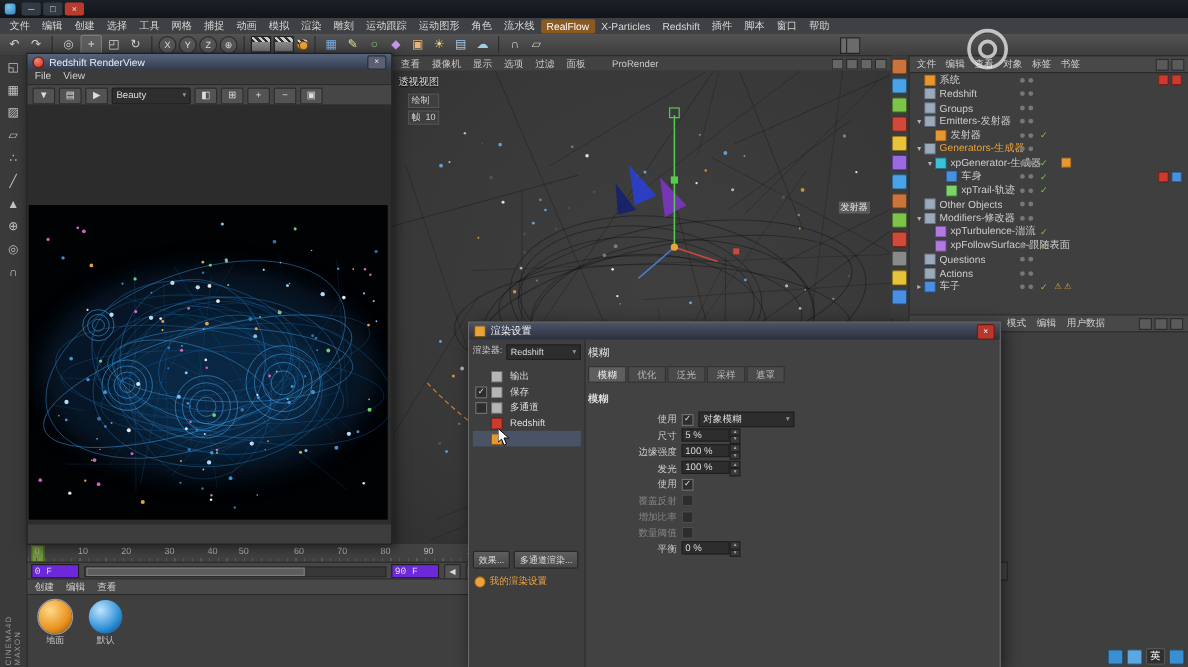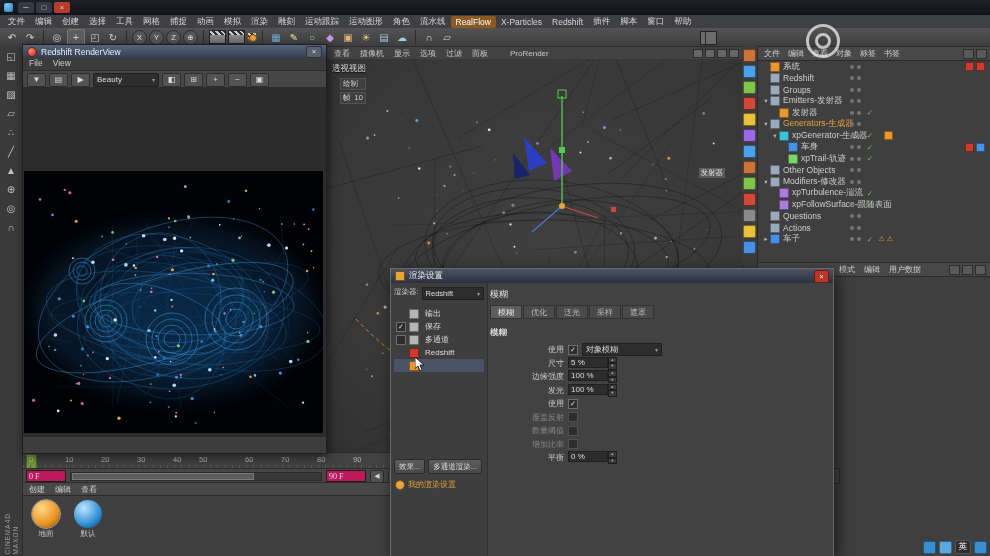--- a/index.html
+++ b/index.html
@@ -83,22 +83,22 @@
   .attr-tabs .at-r{margin-left:auto;display:flex;gap:2px;padding-right:5px}
   
   .timeline{position:absolute;left:22px;top:452px;width:810px;height:16px;background:#424242;border:1px solid #2b2b2b}
   .tick{position:absolute;top:2px;font-size:7.5px;color:#b8b8b8}
   .ruler-marks{position:absolute;left:0;right:0;bottom:0;height:4px;
        background:repeating-linear-gradient(90deg,#585858 0 1px,transparent 1px 7.2px)}
   .playhead{position:absolute;left:3px;top:1px;width:9px;height:13px;background:#79a33c;border:1px solid #4c6b20;opacity:.9}
   
   .transport{position:absolute;left:22px;top:468px;width:810px;height:14px;background:#464646;border:1px solid #2b2b2b;
              display:flex;align-items:center;padding:0 3px;gap:4px}
-  .frame-in{width:34px;height:10px;background:#be185d;border:1px solid #1f1f1f;color:#ddd;font-size:8px;
-            font-family:Liberation Serif, serif;padding:0 2px}
+  .frame-in{width:34px;height:10px;background:#6d28d9;border:1px solid #1f1f1f;color:#ddd;font-size:8px;
+            font-family:Liberation Mono, monospace;padding:0 2px}
   .track{width:250px;height:7px;background:#383838;border:1px solid #2a2a2a;position:relative}
   .track .handle{position:absolute;left:1px;top:0;width:72%;height:5px;background:#5d5d5d;border:1px solid #7a7a7a}
   .tpi{width:12px;height:11px;display:flex;align-items:center;justify-content:center;background:#535353;
        border:1px solid #2b2b2b;border-radius:2px;font-size:6.5px;color:#ddd}
   
   .materials{position:absolute;left:22px;top:482px;width:810px;height:74px;background:#3f3f3f;border:1px solid #2b2b2b}
   .mat-menu{height:12px;background:#484848;border-bottom:1px solid #2a2a2a;display:flex;align-items:center;gap:10px;
             padding-left:6px;font-size:8px;color:#cfcfcf}
   .mat-body{display:flex;gap:8px;padding:4px 6px}
   .mat-item{display:flex;flex-direction:column;align-items:center;width:34px}
@@ -1077,25 +1077,25 @@
         <span class="rs-lab">使用</span>
         <span class="chk">
             <i>✓</i>
           </span>
       </div>
       <div class="rs-row dim">
         <span class="rs-lab">覆盖反射</span>
         <span class="chk"></span>
       </div>
       <div class="rs-row dim">
+        <span class="rs-lab">增加比率</span>
+        <span class="chk"></span>
+      </div>
+      <div class="rs-row dim">
         <span class="rs-lab">数量阈值</span>
-        <span class="chk"></span>
-      </div>
-      <div class="rs-row dim">
-        <span class="rs-lab">增加比率</span>
         <span class="chk"></span>
       </div>
       <div class="rs-row">
         <span class="rs-lab">平衡</span>
         <span class="spin">
             <input value="0 %" style="">
             <span class="spinbtns">
               <b>▴</b>
               <b>▾</b>
             </span>

